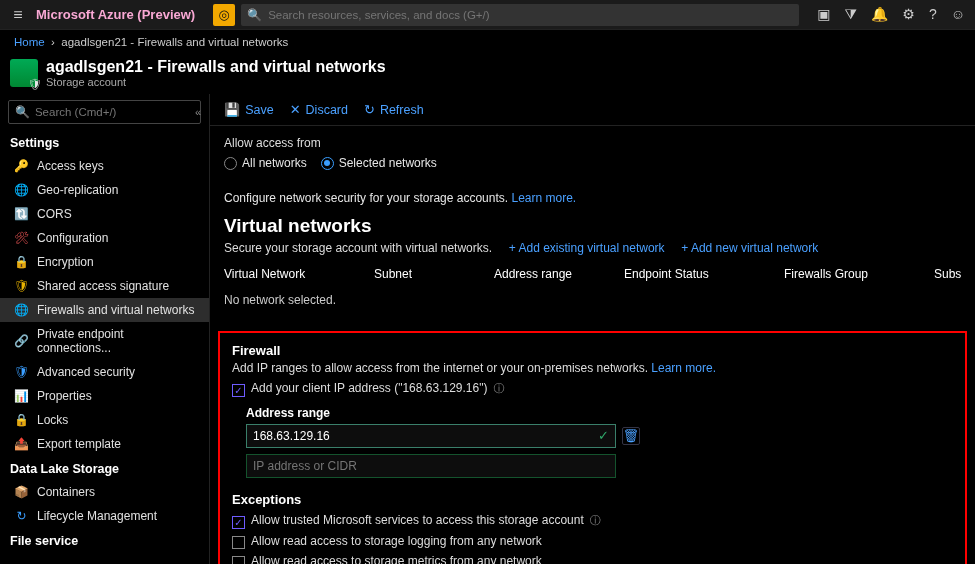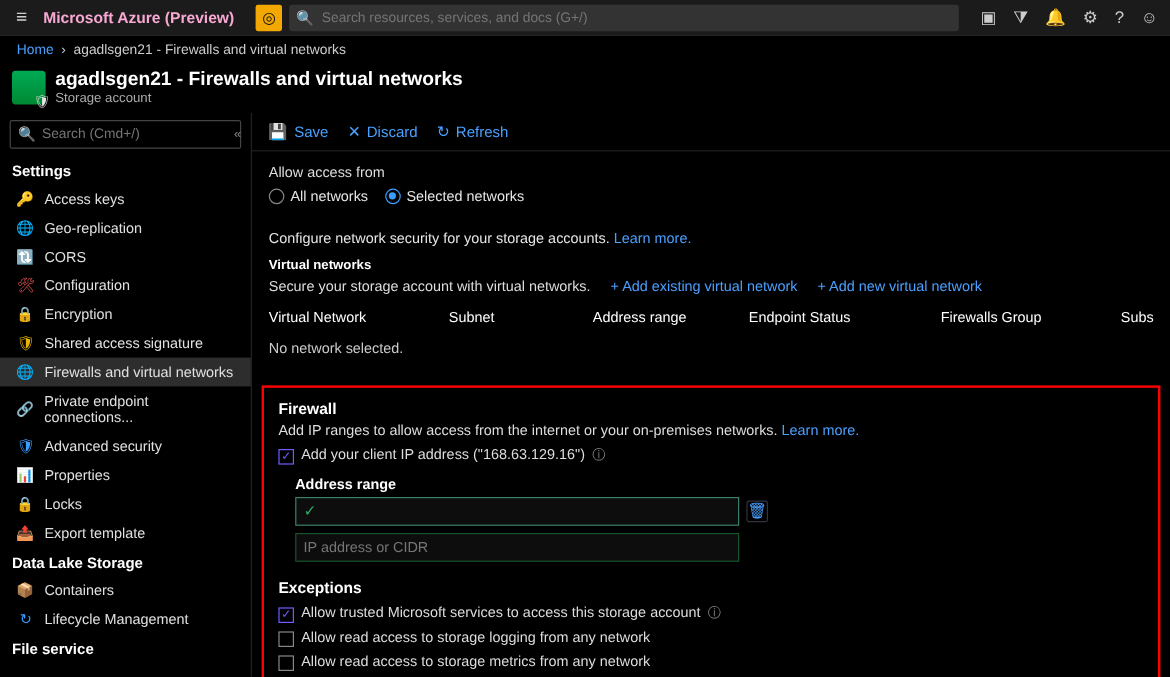--- a/index.html
+++ b/index.html
@@ -32,21 +32,21 @@
   .cmdbtn { display: inline-flex; align-items: center; gap: 5px; color: #4aa0ff; cursor: pointer; }
   .cmdbtn .ic { font-size: 13px; }
   .section { padding: 10px 14px; }
   .label { color: #ddd; font-size: 12px; margin-bottom: 6px; }
   .radios { display: inline-flex; align-items: center; gap: 14px; }
   .radio { display: inline-flex; align-items: center; gap: 5px; }
   .rcirc { width: 13px; height: 13px; border: 1.5px solid #888; border-radius: 50%; display: inline-flex; align-items: center; justify-content: center; }
   .rcirc.sel { border-color: #3a9eff; }
   .rcirc.sel::after { content:""; width: 6px; height: 6px; border-radius: 50%; background: #3a9eff; }
   .link { color: #4aa0ff; cursor: pointer; }
-  .vnhead { font-size: 11px; color: #fff; font-weight: 600; margin-top: 10px; }
+  .vnhead { font-size: 19px; color: #fff; font-weight: 600; margin-top: 10px; }
   .vndesc { font-size: 12px; color: #ddd; margin: 4px 0; }
   .vntable { margin-top: 6px; }
   .vntable .row { display: flex; font-size: 12px; color: #ccc; padding: 6px 0; }
   .vntable .th .cell { font-weight: 400; color: #fff; white-space: nowrap; }
   .cell { flex: 0 0 auto; }
   .c1 { width: 150px; } .c2 { width: 120px; } .c3 { width: 130px; } .c4 { width: 160px; } .c5 { width: 140px; } .c6 { flex: 1; text-align: left; padding-left: 10px; }
   .redbox { border: 2px solid #f00; padding: 10px 12px; margin: 8px 8px 0 8px; }
   .fwhead { font-size: 13px; color: #fff; font-weight: 600; }
   .fwdesc { font-size: 12px; color: #ddd; margin-top: 3px; }
   .cb { width: 13px; height: 13px; border: 1.5px solid #888; display: inline-flex; align-items: center; justify-content: center; position: relative; top: 2px; }
@@ -233,20 +233,21 @@
       </div>
       <div class="cbline">
         <span class="cb checked"></span>
         <span>Add your client IP address ("168.63.129.16")</span>
         <span class="info">ⓘ</span>
       </div>
 
       <div class="fieldlbl">Address range</div>
       <div class="addrrow">
         <div class="addrinput">
+          <input type="text" value="168.63.129.16" style="">
           <span class="check">✓</span>
         </div>
         <span class="trash">🗑</span>
       </div>
       <div class="addrph">
         <input type="text" style="flex: 1 1 0%; background: transparent; border: none; outline: none; color: rgb(204, 204, 204); font-size: 12px;" placeholder="IP address or CIDR">
       </div>
 
       <div class="exhead">Exceptions</div>
       <div class="cbline">

